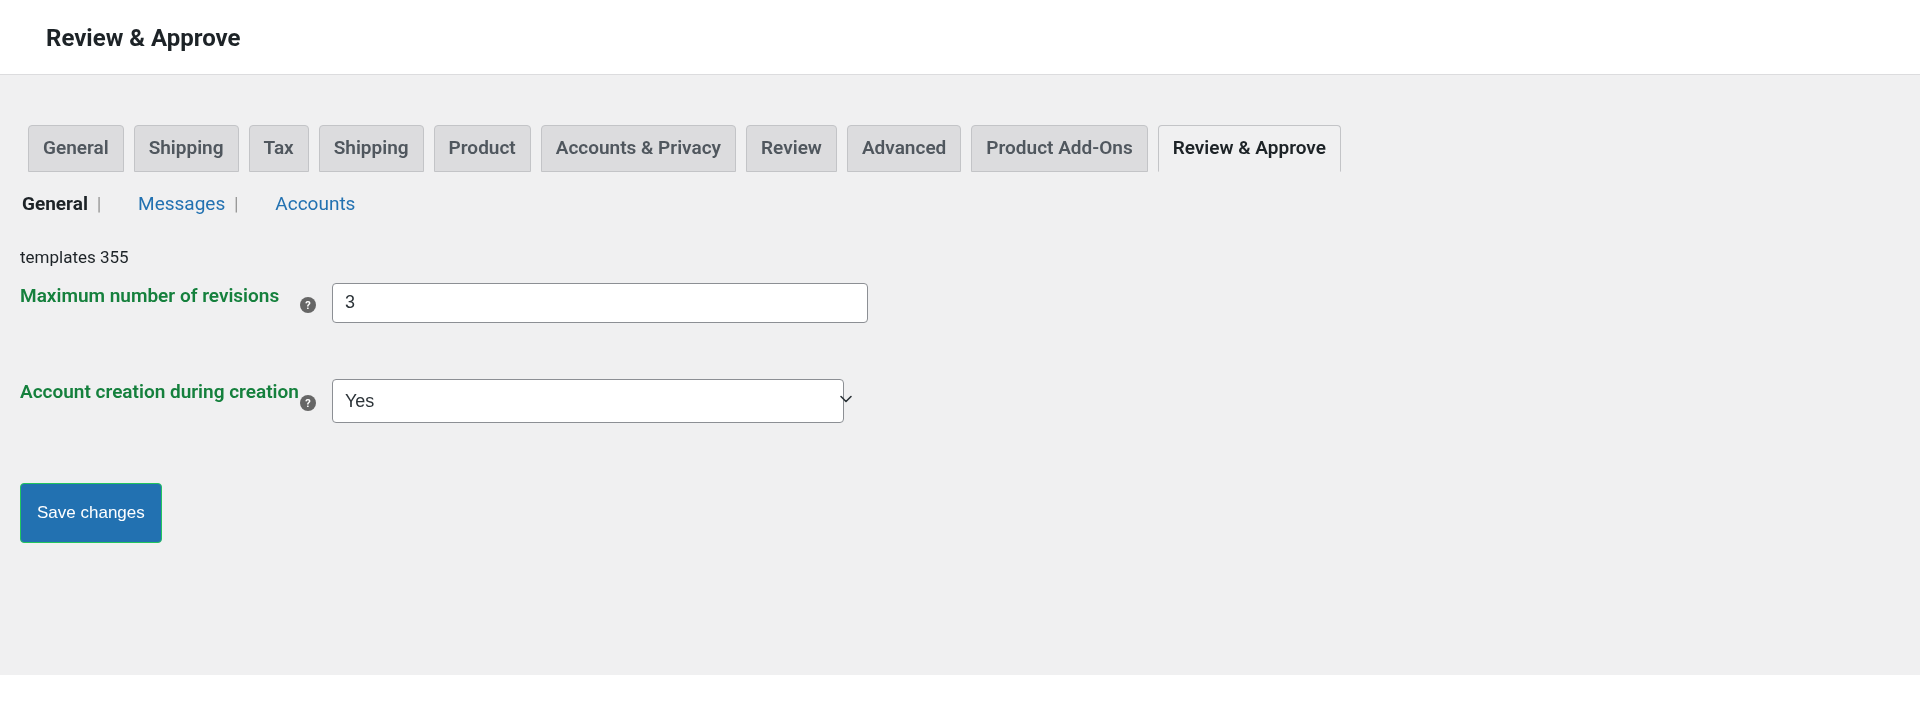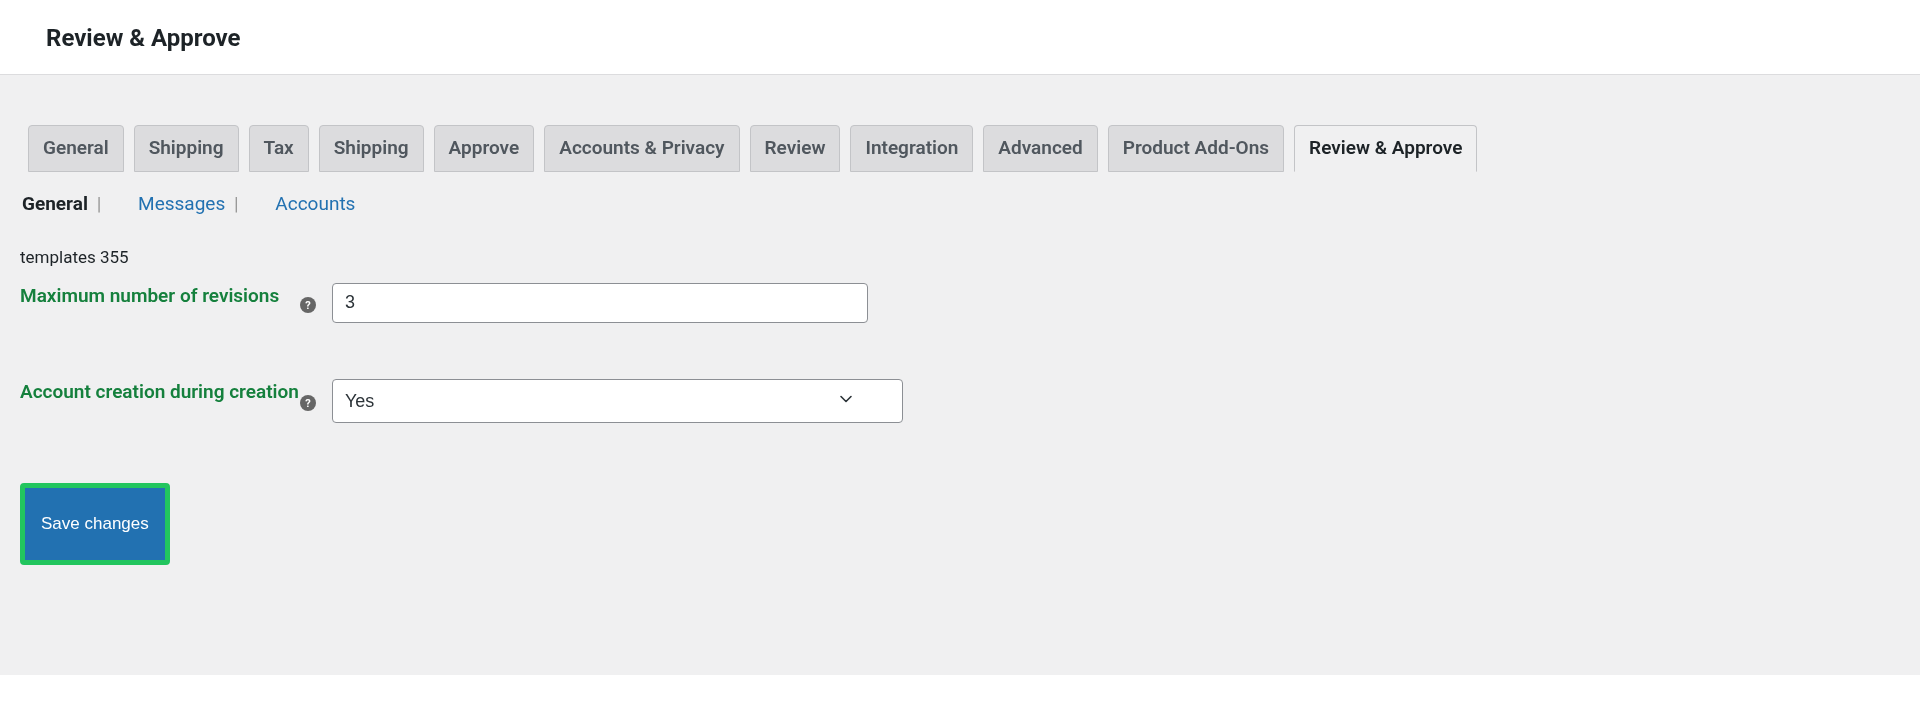--- a/index.html
+++ b/index.html
@@ -111,21 +111,21 @@
     padding: 0 12px;
     font-size: 18px;
     color: #2c3338;
     background: #fff;
   }
   .select-wrap {
     position: relative;
     width: 536px;
   }
   .select-input {
-    width: 571px;
+    width: 512px;
     height: 44px;
     border: 1px solid #8c8f94;
     border-radius: 4px;
     padding: 0 36px 0 12px;
     font-size: 18px;
     color: #2c3338;
     background: #fff;
     appearance: none;
     -webkit-appearance: none;
     cursor: pointer;
@@ -135,46 +135,45 @@
     right: 14px;
     top: 50%;
     transform: translateY(-50%);
     pointer-events: none;
     color: #2c3338;
   }
   .save-btn {
     margin-top: 20px;
     background: #2271b1;
     color: #fff;
-    border: 5px solid #22c55e;
+    border: 1px solid #22c55e;
     border-radius: 4px;
-    padding: 26px 16px;
+    padding: 19px 16px;
     font-size: 17px;
     font-weight: 400;
     cursor: pointer;
   }
 </style>
 </head>
 <body>
 
 <div class="header-bar">
   <h1 class="header-title">Review &amp; Approve</h1>
 </div>
 
 <div class="content-area">
 
   <div class="tabs-row">
     <div class="tab">General</div>
     <div class="tab">Shipping</div>
     <div class="tab">Tax</div>
     <div class="tab">Shipping</div>
-    <div class="tab">Approve</div>
+    <div class="tab">Product</div>
     <div class="tab">Accounts &amp; Privacy</div>
     <div class="tab">Review</div>
-    <div class="tab">Integration</div>
     <div class="tab">Advanced</div>
     <div class="tab">Product Add-Ons</div>
     <div class="tab active">Review &amp; Approve</div>
   </div>
 
   <div class="subsub">
     <span class="current">General</span>
     <span class="sep">|</span>
     <a href="#">Messages</a>
     <span class="sep">|</span>

